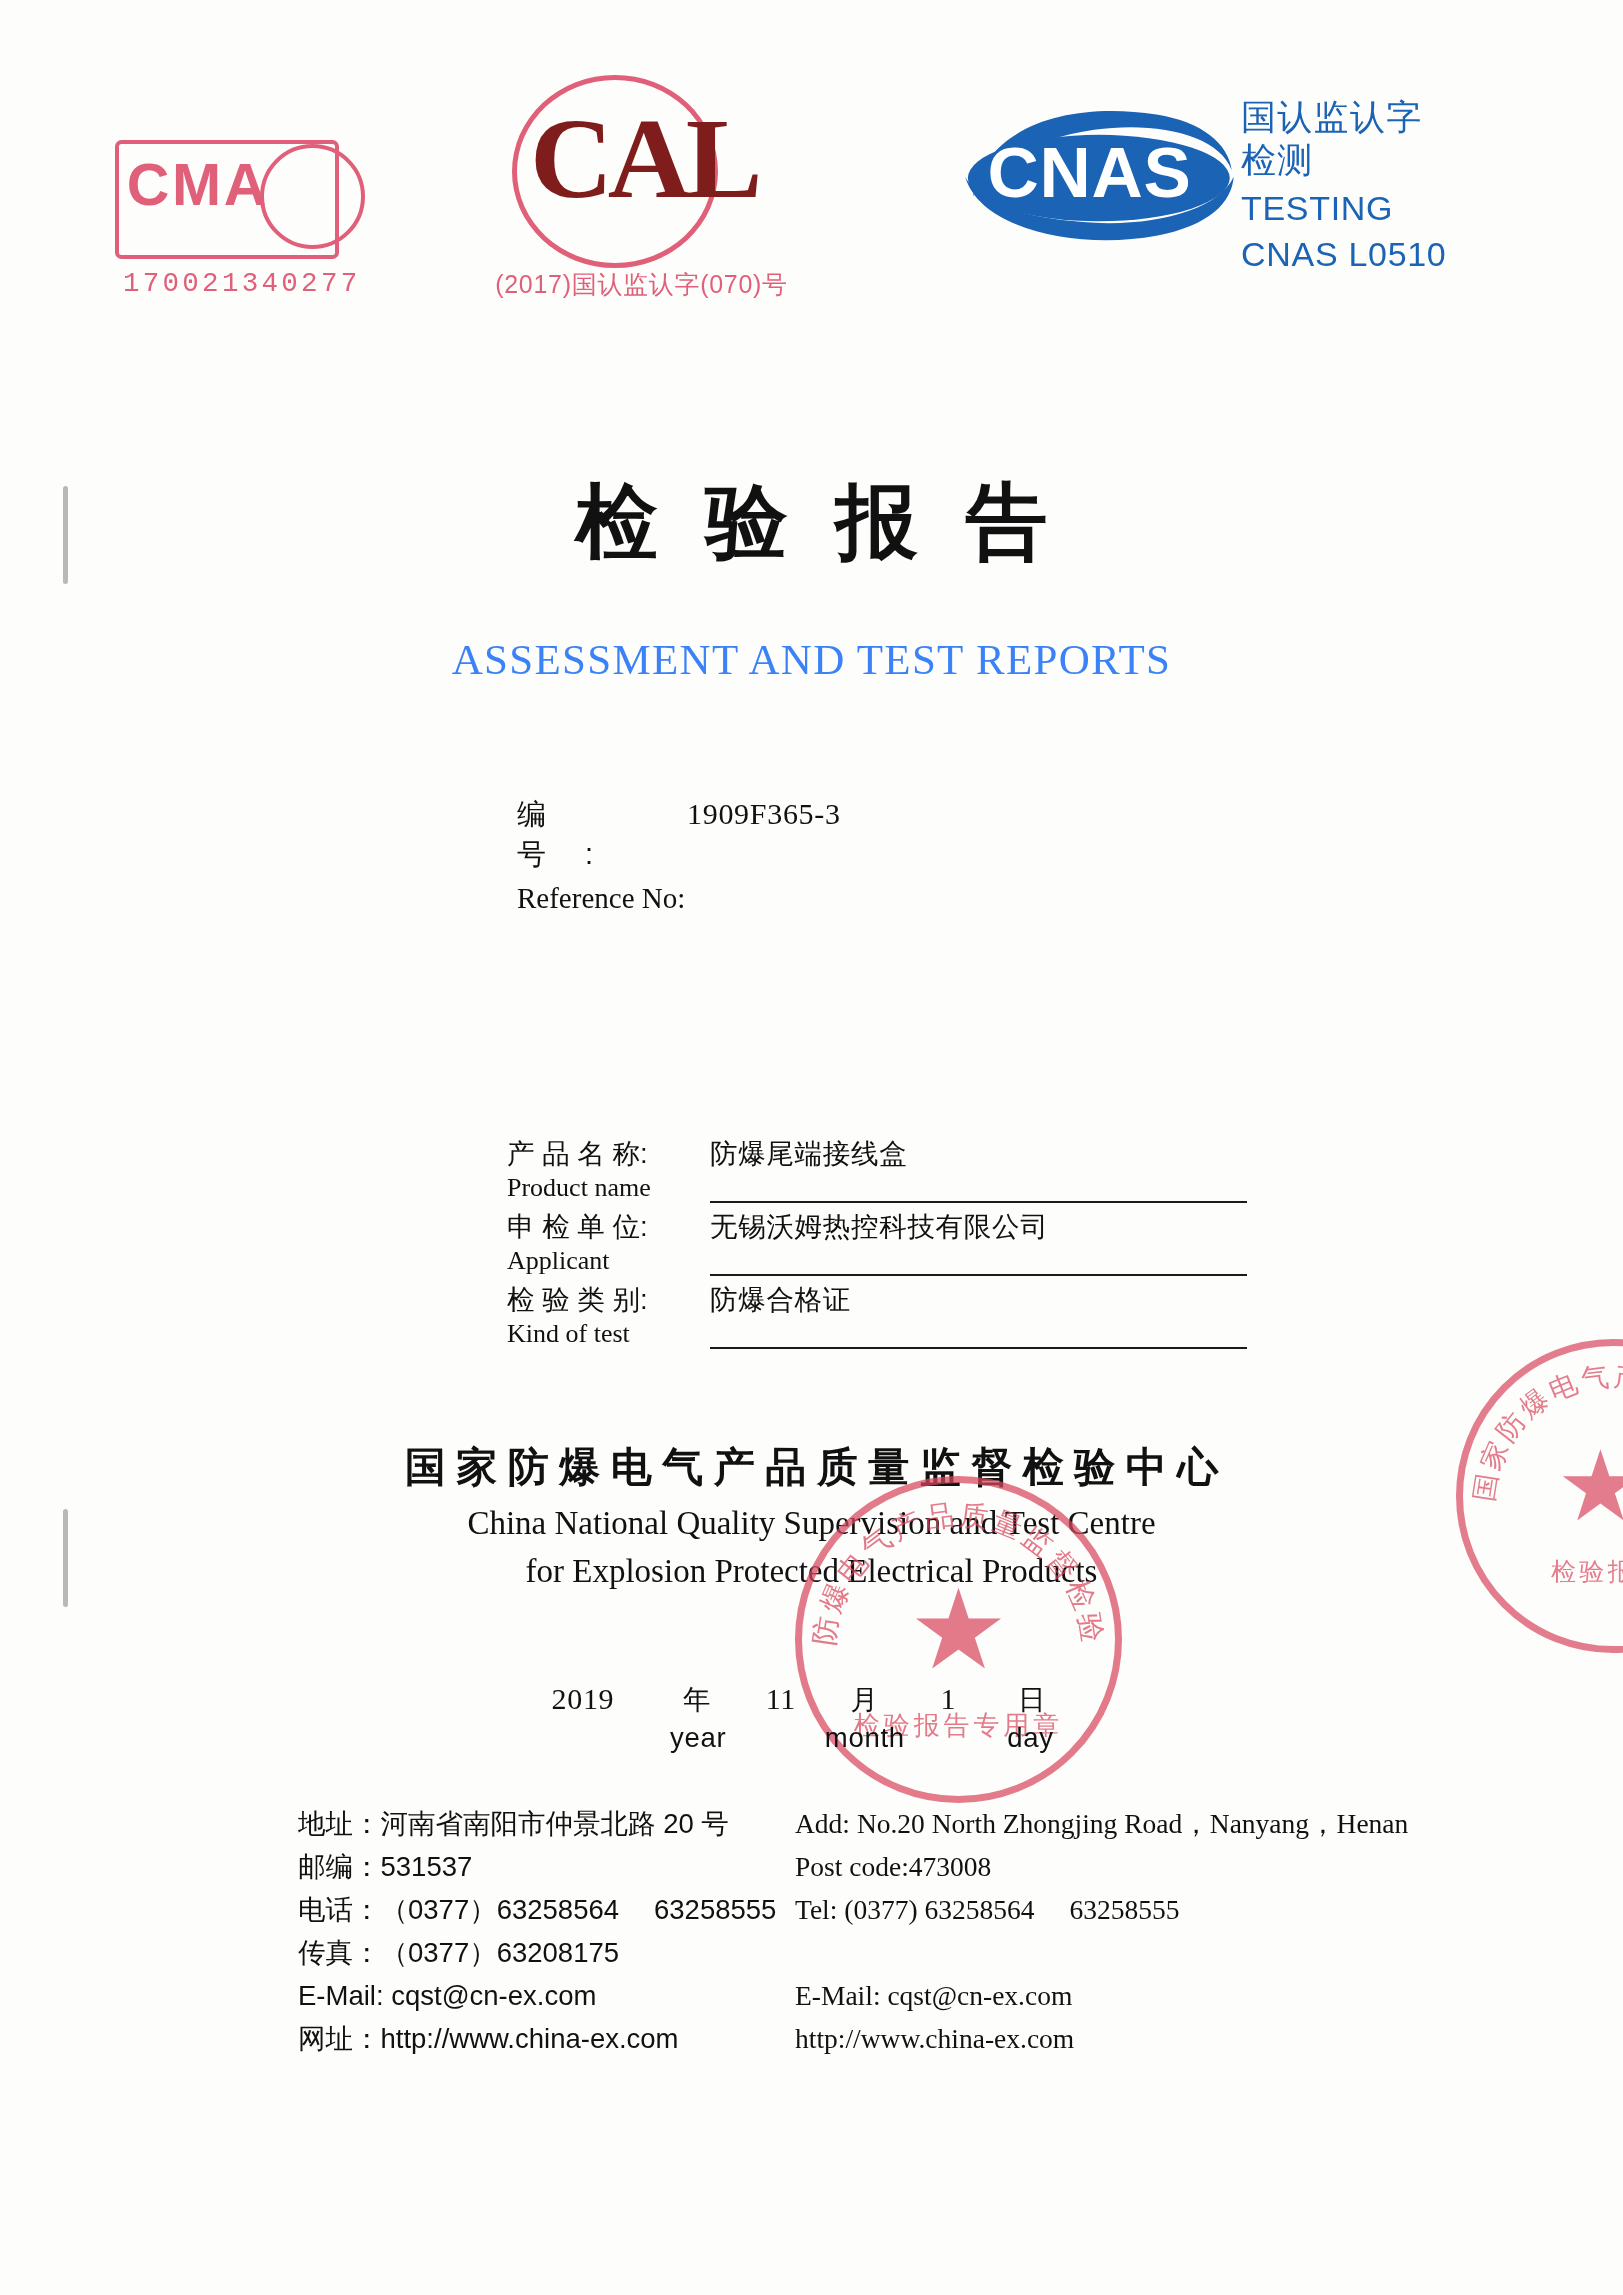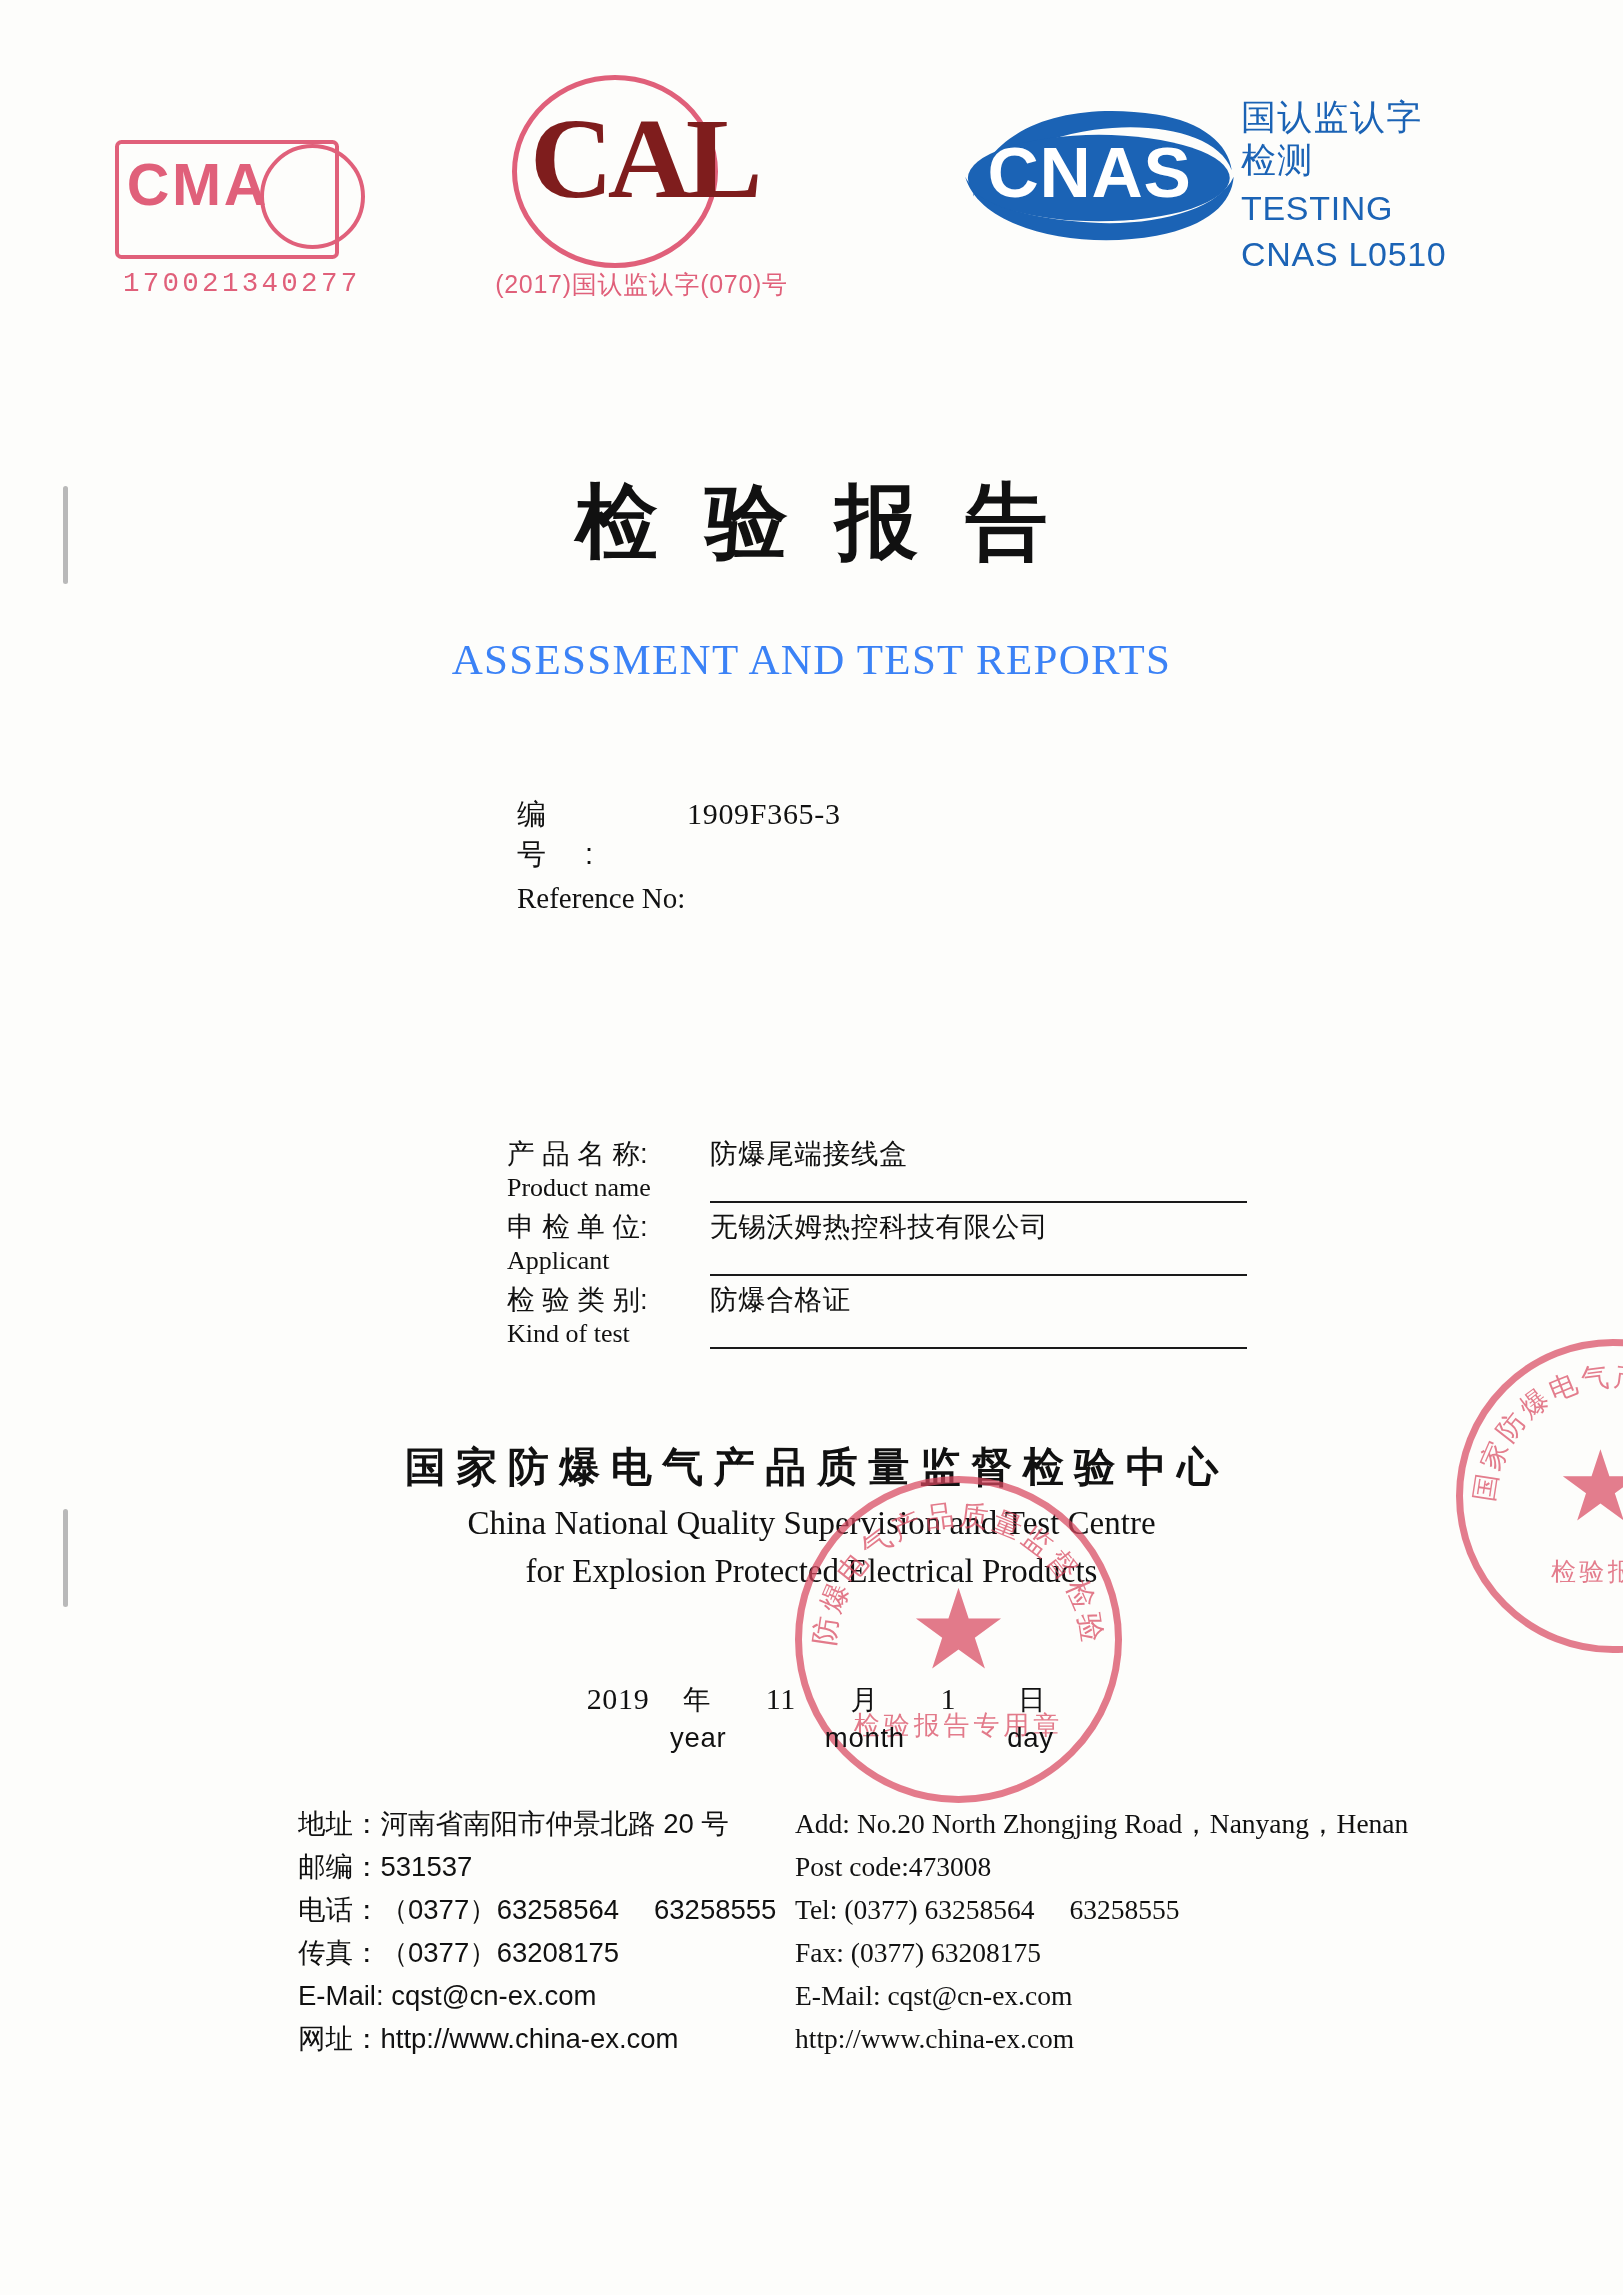--- a/index.html
+++ b/index.html
@@ -314,21 +314,21 @@
     width: 1623px;
     text-align: center;
     font-family: "Liberation Serif", serif;
     color: #111;
   }
   .dateline .d-row {
     font-size: 30px;
     letter-spacing: 0.7px;
   }
   .dateline .d-row span { display: inline-block; }
-  .dateline .yr { width: 98px; text-align: right; }
+  .dateline .yr { width: 98px; text-align: left; }
   .dateline .u  { width: 79px; text-align: center; font-family: "Liberation Sans", sans-serif; font-size: 27.5px;}
   .dateline .mo { width: 72px; text-align: center; }
   .dateline .dy { width: 72px; text-align: center; }
   .dateline .d-row2 {
     font-size: 27.5px;
     margin-top: 3.9px;
   }
   .dateline .d-row2 .yr { width: 98px; text-align: right; }
   .dateline .d-row2 .u  { width: 79px; text-align: center; }
   .dateline .d-row2 .mo { width: 72px; text-align: center; }
@@ -603,21 +603,20 @@
       <div class="foot-cn">
         <span>电话：（0377）63258564</span><span class="gap"></span><span>63258555</span>
       </div>
       <div class="foot-en">
         <span>Tel: (0377) 63258564</span><span class="gap"></span><span>63258555</span>
       </div>
     </div>
 
     <div class="foot-row">
       <div class="foot-cn">传真：（0377）63208175</div>
-      <div class="foot-en">Fax: (0377) 63208175</div>
     </div>
 
     <div class="foot-row">
       <div class="foot-cn">E-Mail: cqst@cn-ex.com</div>
       <div class="foot-en">E-Mail: cqst@cn-ex.com</div>
     </div>
 
     <div class="foot-row">
       <div class="foot-cn">网址：http://www.china-ex.com</div>
       <div class="foot-en">http://www.china-ex.com</div>

